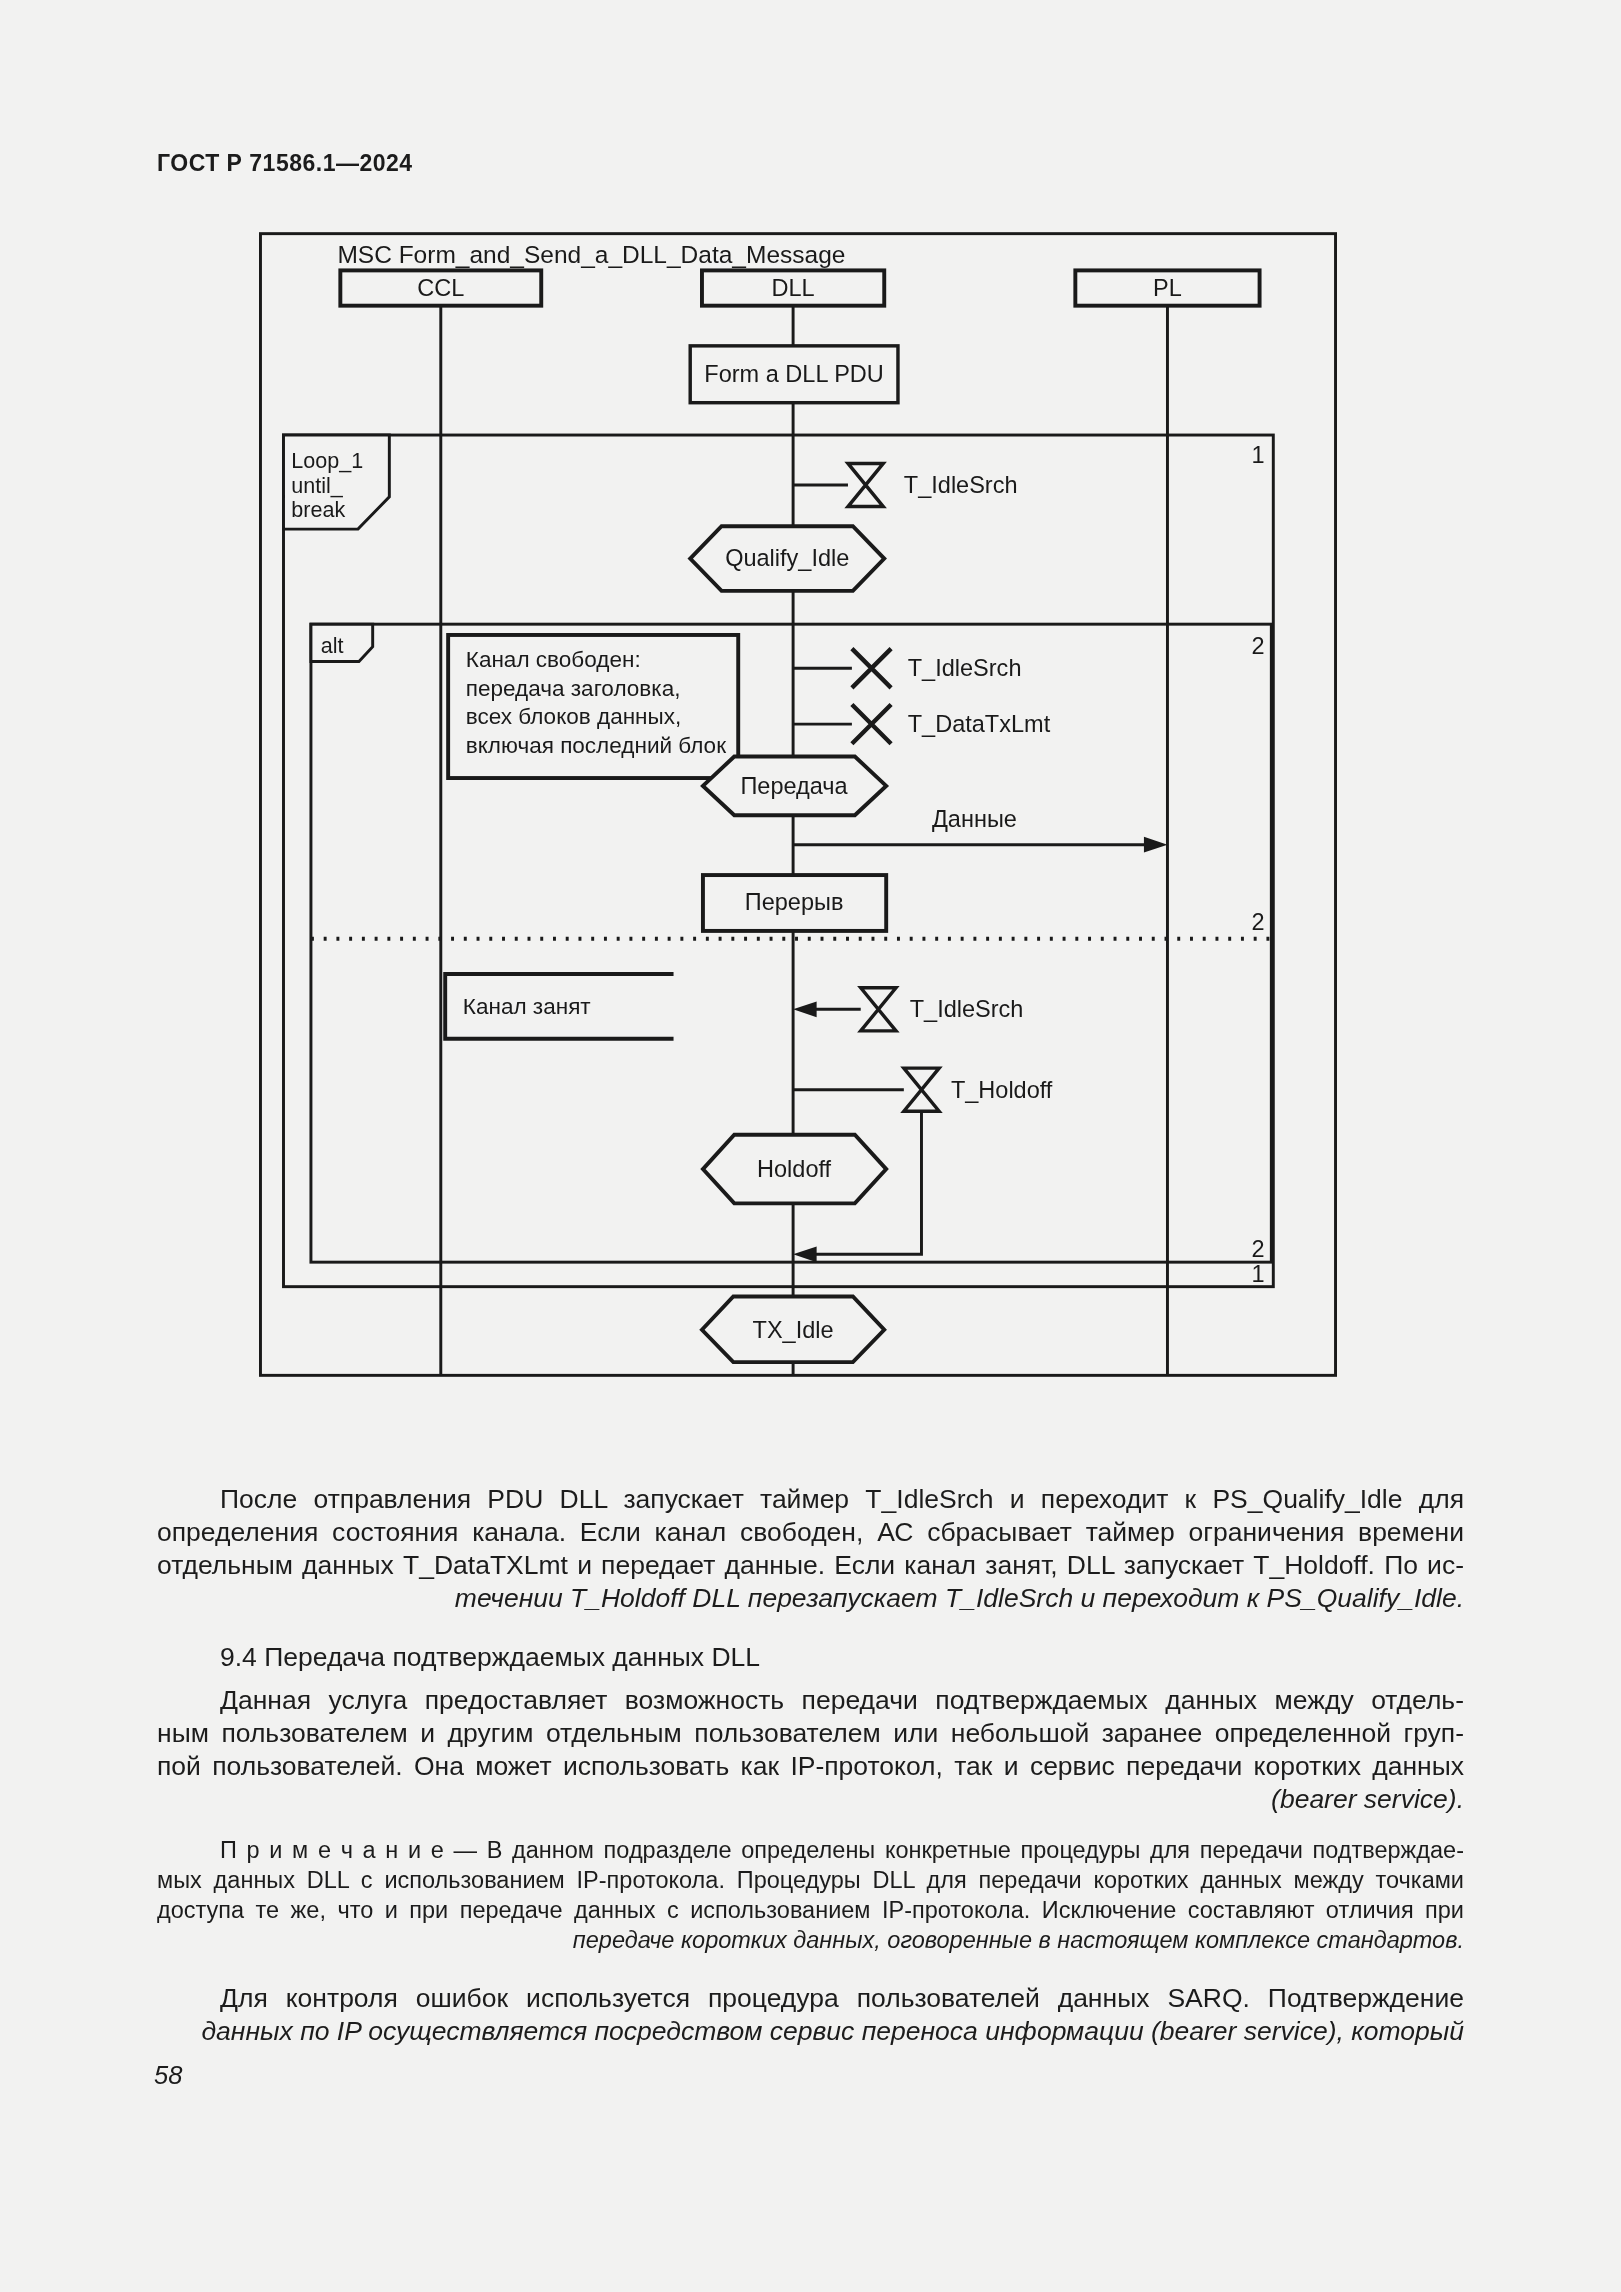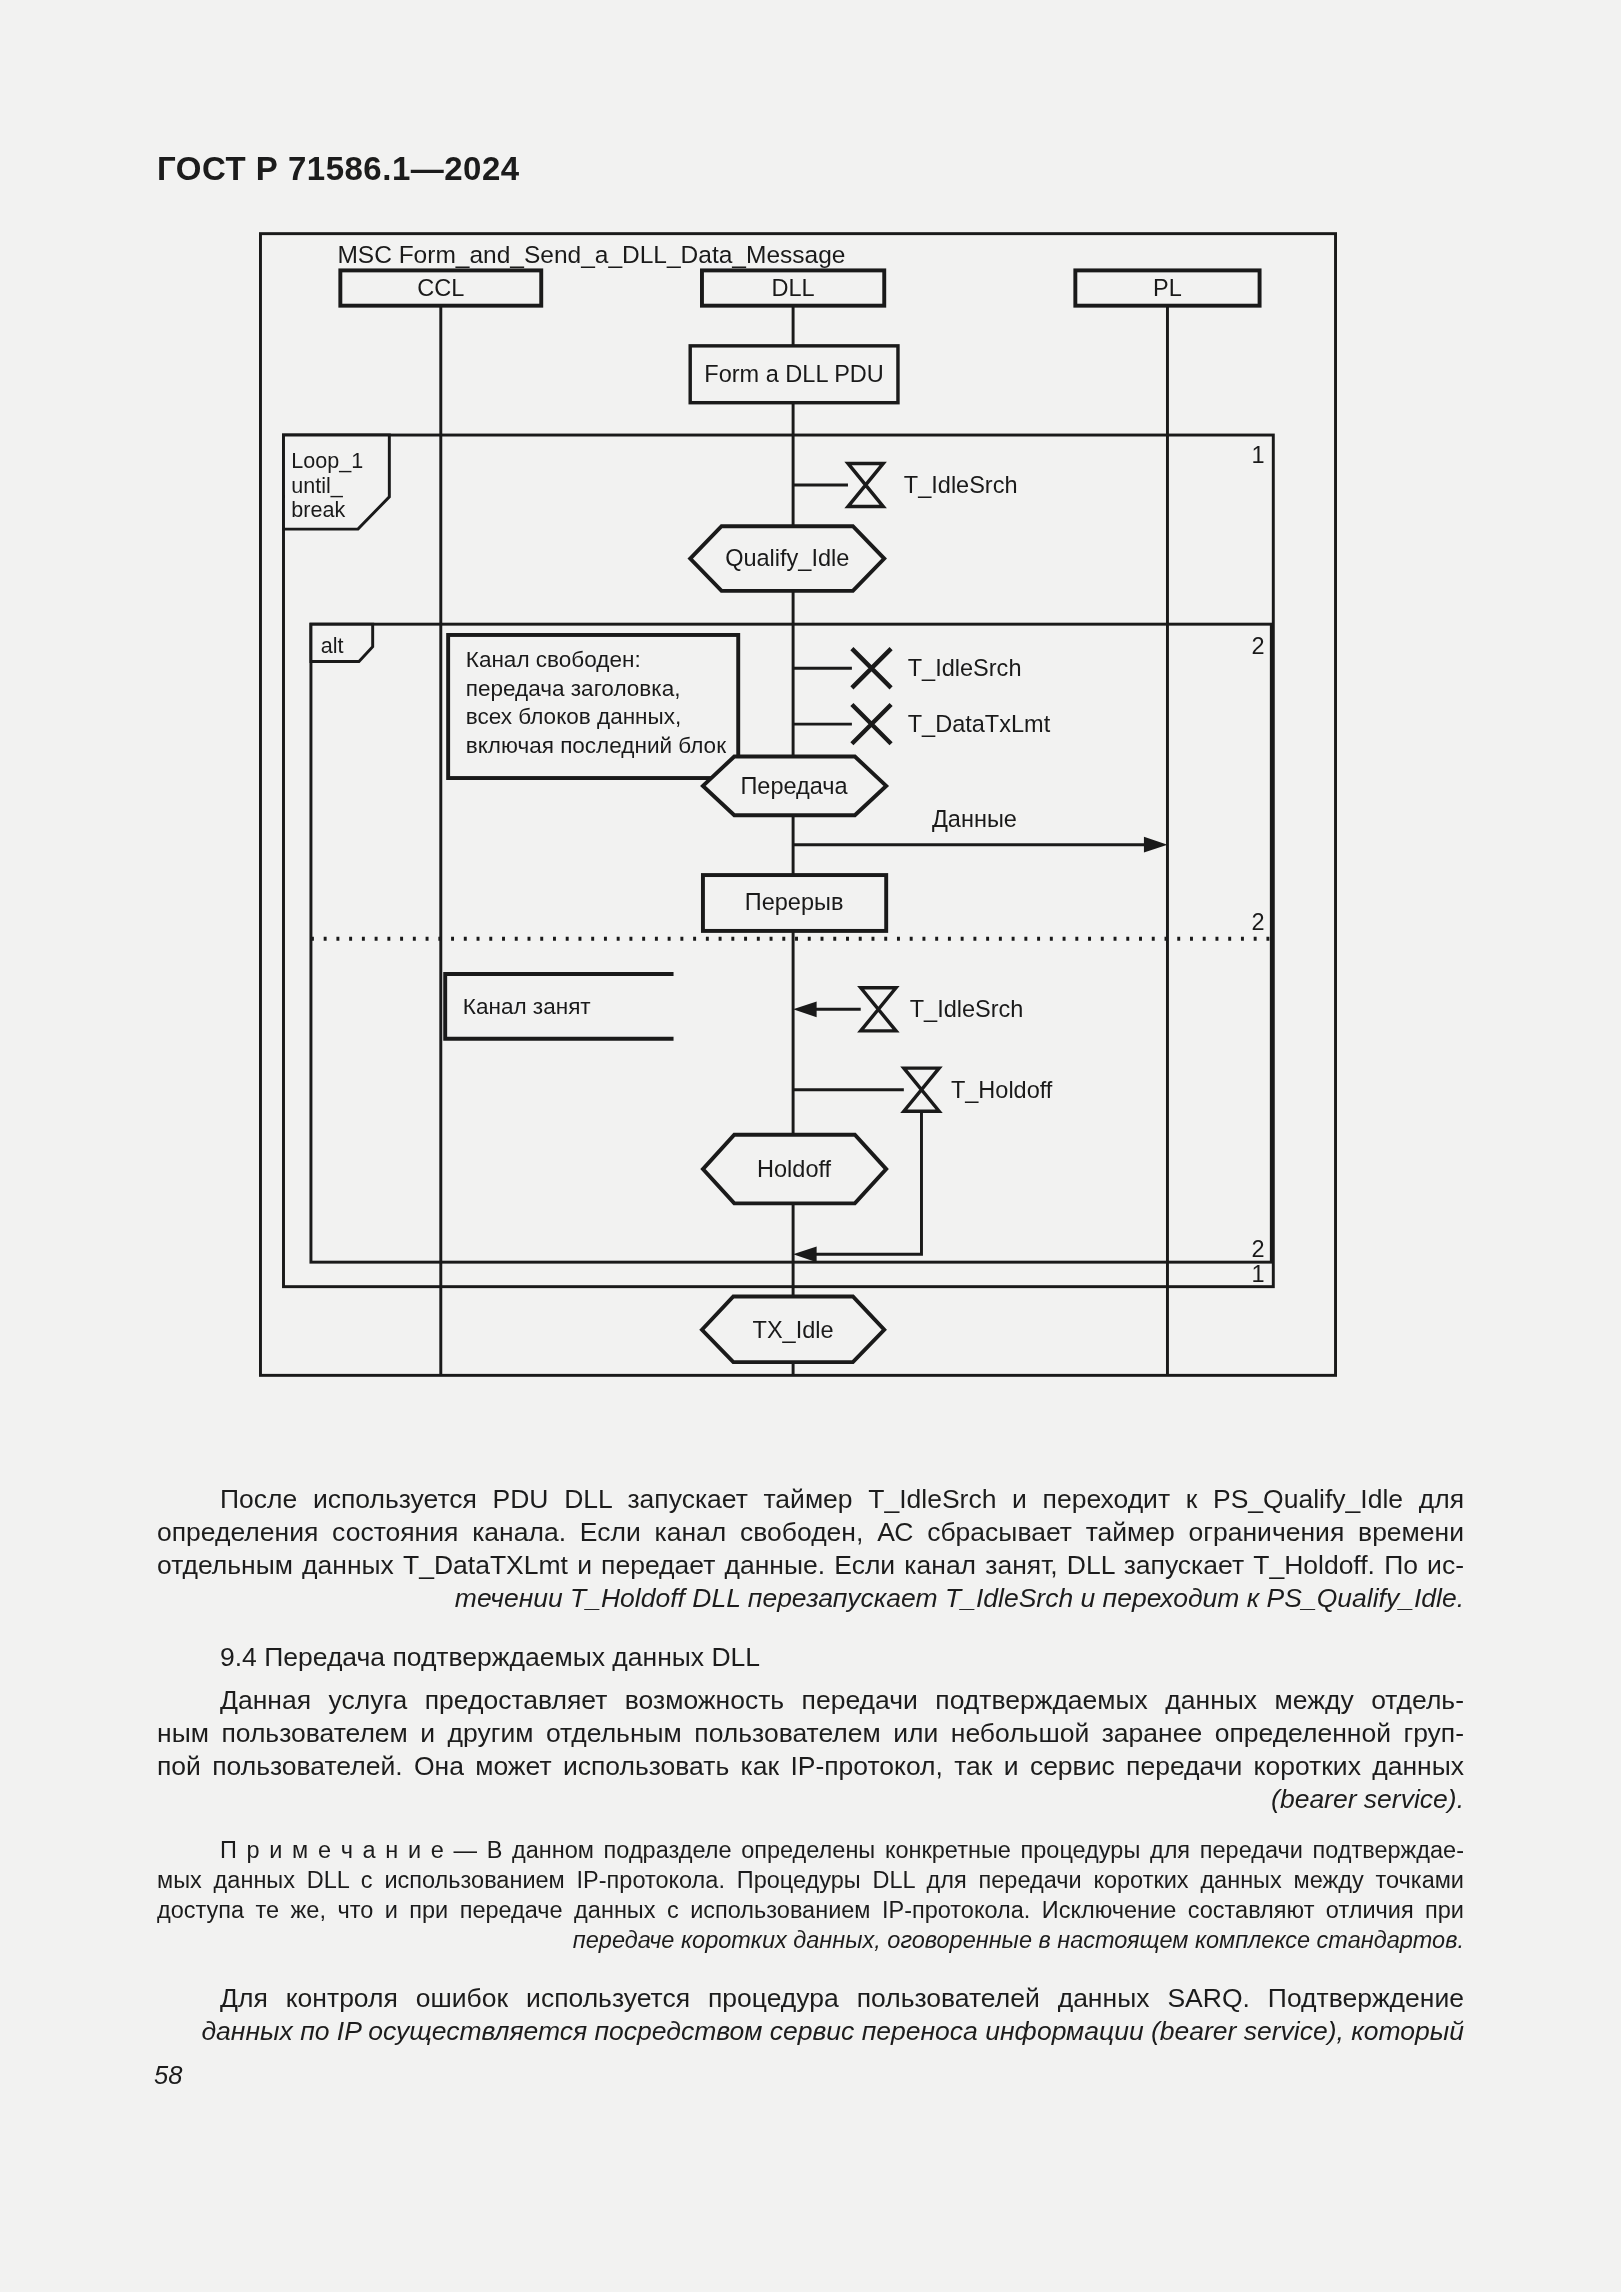--- a/index.html
+++ b/index.html
@@ -1,18 +1,18 @@
 <!DOCTYPE html>
 <html><head>
 <meta charset="utf-8">
 <style>
   html,body{margin:0;padding:0;}
   body{width:1621px;height:2293px;background:#f2f2f1;font-family:"Liberation Sans",sans-serif;color:#1c1c1c;}
   .page{position:relative;width:1621px;height:2293px;overflow:hidden;}
-  .hdr{position:absolute;left:157px;top:150px;font-size:33px;font-weight:bold;letter-spacing:0.5px;text-align:right;}
+  .hdr{position:absolute;left:157px;top:150px;font-size:23px;font-weight:bold;letter-spacing:0.5px;text-align:right;}
   .diagram{position:absolute;left:259px;top:232px;}
   svg text{font-family:"Liberation Sans",sans-serif;fill:#1a1a1a;}
   .t24{font-size:24px;}
   .t25{font-size:25px;}
   .t23{font-size:23px;}
   .t22{font-size:22px;}
   .caption{position:absolute;left:157px;top:1421px;width:1307px;text-align:center;font-size:23.5px;}
   .textblock{position:absolute;left:157px;width:1307px;}
   .ln{font-size:26.5px;line-height:33px;text-align:justify;text-align-last:justify;white-space:normal;}
   .ln.last{text-align:right;text-align-last:auto;font-style:italic;}
@@ -114,21 +114,21 @@
 
     <text class="t24" x="1026" y="1046" text-anchor="end">2</text>
     <text class="t24" x="1026" y="1071" text-anchor="end">1</text>
 
     <polygon points="452,1120 484,1086 606,1086 638,1120 606,1153 484,1153" fill="#f2f2f1" stroke="#1a1a1a" stroke-width="4"></polygon>
     <text class="t24" x="545" y="1128" text-anchor="middle">TX_Idle</text>
   </svg>
 
 
   <div class="textblock" style="top:1483px;">
-    <div class="ln ind">После используется PDU DLL запускает таймер T_IdleSrch и переходит к PS_Qualify_Idle для</div>
+    <div class="ln ind">После отправления PDU DLL запускает таймер T_IdleSrch и переходит к PS_Qualify_Idle для</div>
     <div class="ln">определения состояния канала. Если канал свободен, АС сбрасывает таймер ограничения времени</div>
     <div class="ln">отдельным данных T_DataTXLmt и передает данные. Если канал занят, DLL запускает T_Holdoff. По ис-</div>
     <div class="ln last">течении T_Holdoff DLL перезапускает T_IdleSrch и переходит к PS_Qualify_Idle.</div>
   </div>
 
   <div class="heading">9.4 Передача подтверждаемых данных DLL</div>
 
   <div class="textblock" style="top:1684px;">
     <div class="ln ind">Данная услуга предоставляет возможность передачи подтверждаемых данных между отдель-</div>
     <div class="ln">ным пользователем и другим отдельным пользователем или небольшой заранее определенной груп-</div>

